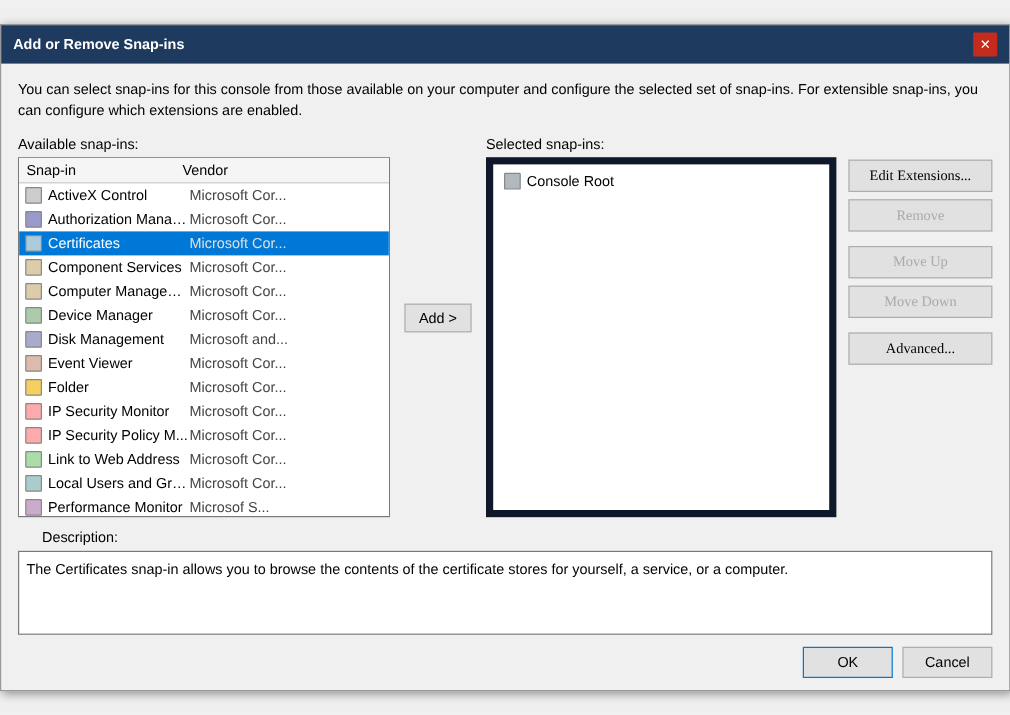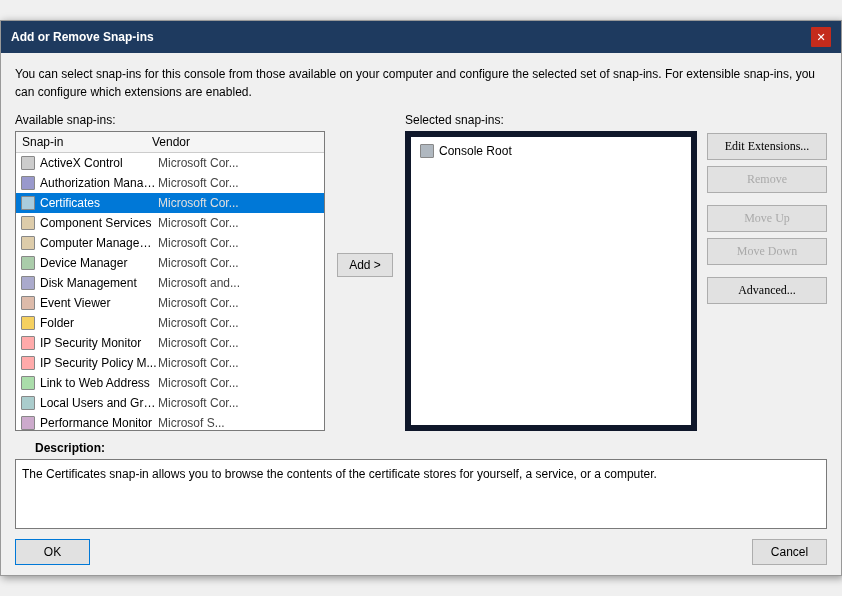--- a/index.html
+++ b/index.html
@@ -182,36 +182,36 @@
     }
     .action-btn:disabled, .action-btn.disabled {
       color: #aaa;
       cursor: default;
     }
     .bottom-section {
       margin-top: 10px;
     }
     .desc-label {
       font-size: 12px;
-      font-weight: bold;
+      font-weight: normal;
       margin-bottom: 4px;
       padding-left: 20px;
     }
     .desc-box {
       border: 1px solid #7a7a7a;
       background: white;
       height: 70px;
       padding: 6px;
       font-size: 12px;
       color: #000;
       line-height: 1.4;
     }
     .footer-buttons {
       display: flex;
-      justify-content: space-between;
+      justify-content: flex-end;
       gap: 8px;
       margin-top: 10px;
     }
     .footer-btn {
       width: 75px;
       padding: 5px 10px;
       background: #e1e1e1;
       border: 1px solid #adadad;
       cursor: pointer;
       font-size: 12px;

